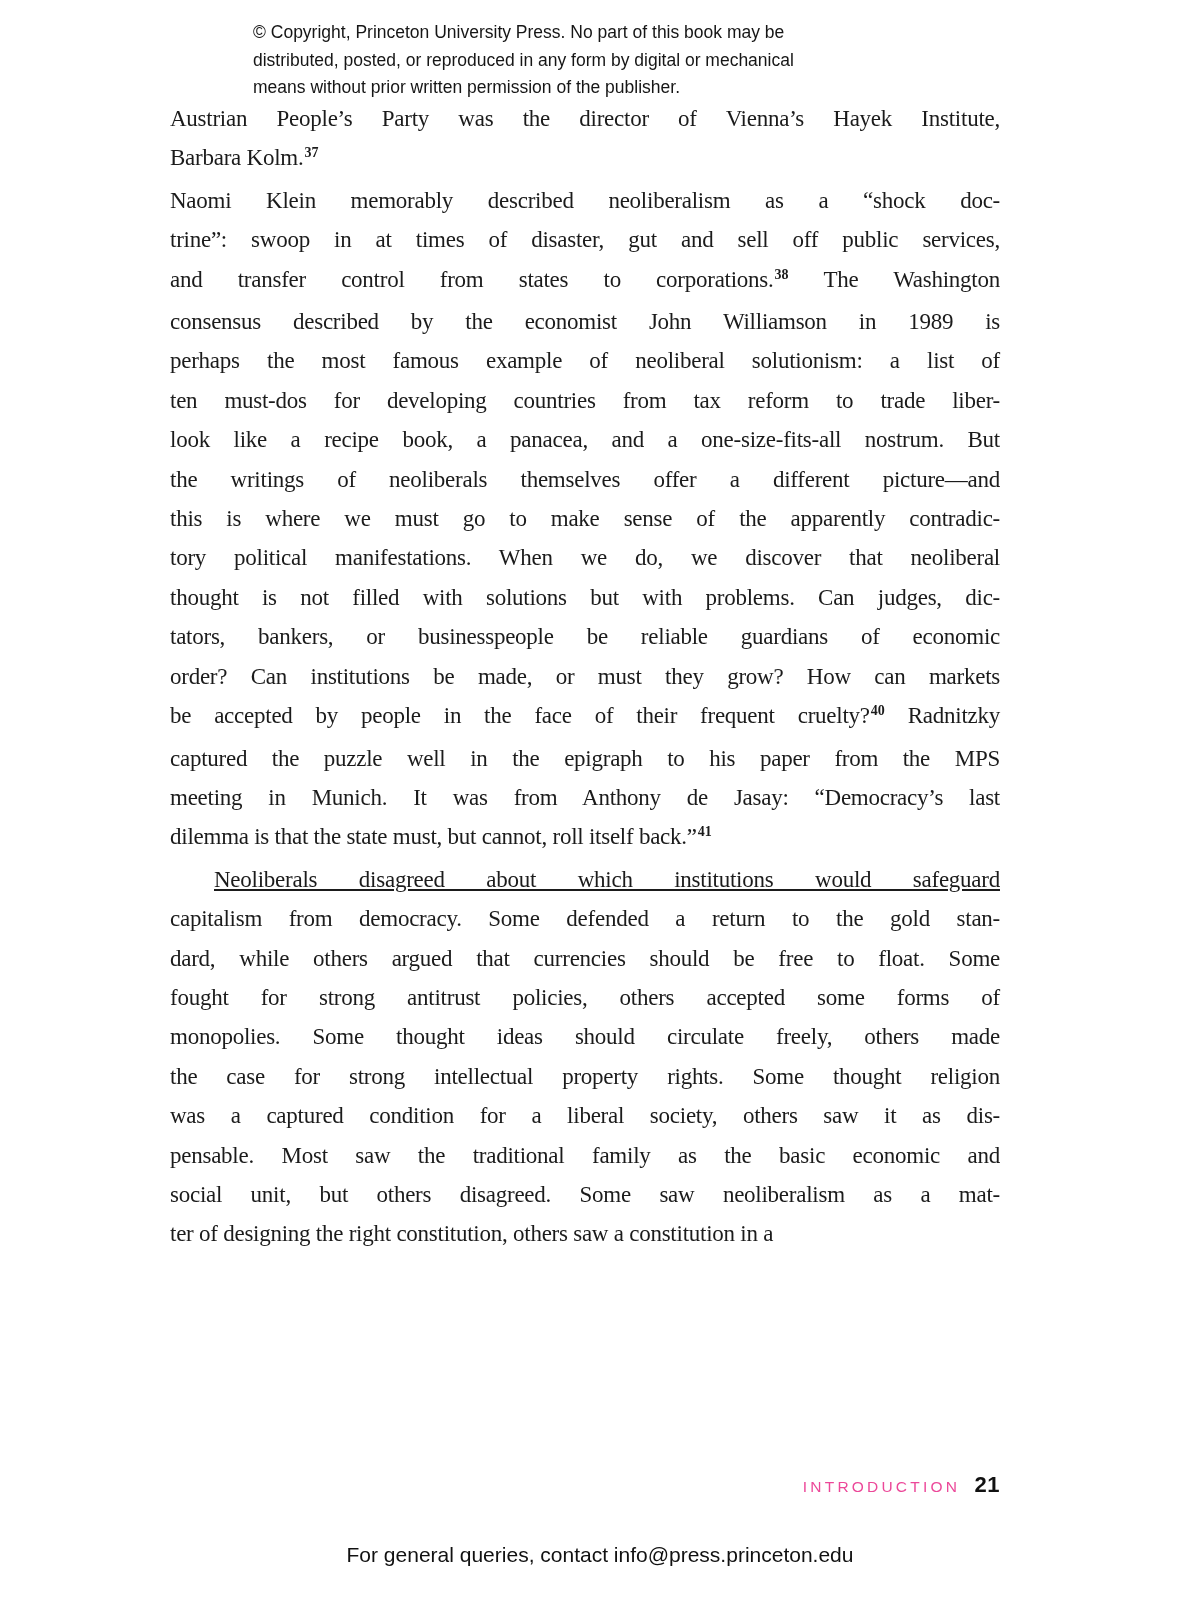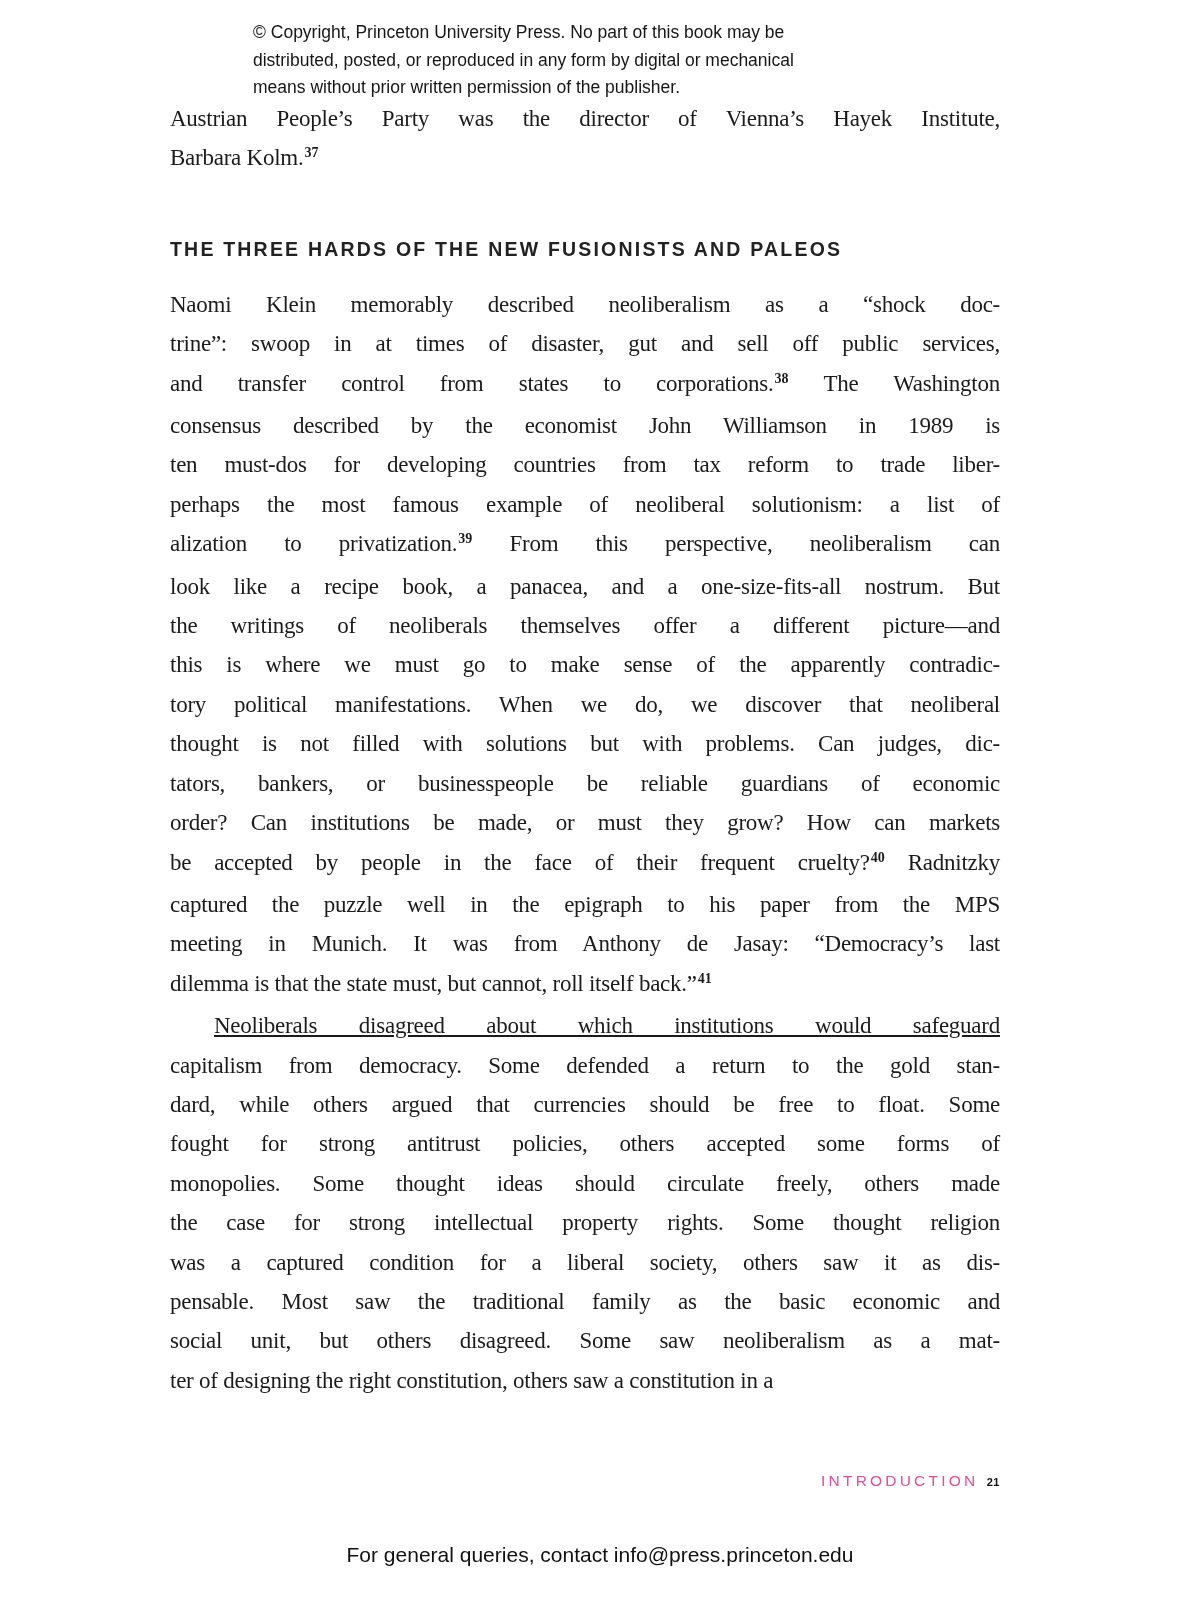--- a/index.html
+++ b/index.html
@@ -74,25 +74,25 @@
     right: 200px;
     text-align: right;
     font-family: "Liberation Sans", sans-serif;
   }
   .running-head {
     font-size: 15.5px;
     letter-spacing: 3.2px;
     color: #ec4899;
   }
   .pagenum {
-    font-size: 11px;
+    font-size: 22px;
     font-weight: 700;
     letter-spacing: 0.5px;
     color: #111111;
-    margin-left: 4px;
+    margin-left: 10px;
   }
   .query-line {
     position: absolute;
     top: 1543px;
     left: 0;
     width: 100%;
     text-align: center;
     font-family: "Liberation Sans", sans-serif;
     font-size: 21px;
     color: #111111;
@@ -107,29 +107,27 @@
     <div>© Copyright, Princeton University Press. No part of this book may be</div>
     <div>distributed, posted, or reproduced in any form by digital or mechanical</div>
     <div>means without prior written permission of the publisher.</div>
   </div>
 
   <div class="column">
     <div class="para">
         <div class="line">Austrian People’s Party was the director of Vienna’s Hayek Institute,</div>
         <div class="line last">Barbara Kolm.<span class="fnref">37</span></div>
       </div>
-    <h2 class="heading">THE THREE HARDS OF THE NEW FUSIONISTS AND PALEOS</h2>
     <div class="para">
         <div class="line">Naomi Klein memorably described neoliberalism as a “shock doc-</div>
         <div class="line">trine”: swoop in at times of disaster, gut and sell off public services,</div>
         <div class="line">and transfer control from states to corporations.<span class="fnref">38</span> The Washington</div>
         <div class="line">consensus described by the economist John Williamson in 1989 is</div>
+        <div class="line">perhaps the most famous example of neoliberal solutionism: a list of</div>
         <div class="line">ten must-dos for developing countries from tax reform to trade liber-</div>
-        <div class="line">perhaps the most famous example of neoliberal solutionism: a list of</div>
-        <div class="line">alization to privatization.<span class="fnref">39</span> From this perspective, neoliberalism can</div>
         <div class="line">look like a recipe book, a panacea, and a one-size-fits-all nostrum. But</div>
         <div class="line">the writings of neoliberals themselves offer a different picture—and</div>
         <div class="line">this is where we must go to make sense of the apparently contradic-</div>
         <div class="line">tory political manifestations. When we do, we discover that neoliberal</div>
         <div class="line">thought is not filled with solutions but with problems. Can judges, dic-</div>
         <div class="line">tators, bankers, or businesspeople be reliable guardians of economic</div>
         <div class="line">order? Can institutions be made, or must they grow? How can markets</div>
         <div class="line">be accepted by people in the face of their frequent cruelty?<span class="fnref">40</span> Radnitzky</div>
         <div class="line">captured the puzzle well in the epigraph to his paper from the MPS</div>
         <div class="line">meeting in Munich. It was from Anthony de Jasay: “Democracy’s last</div>

